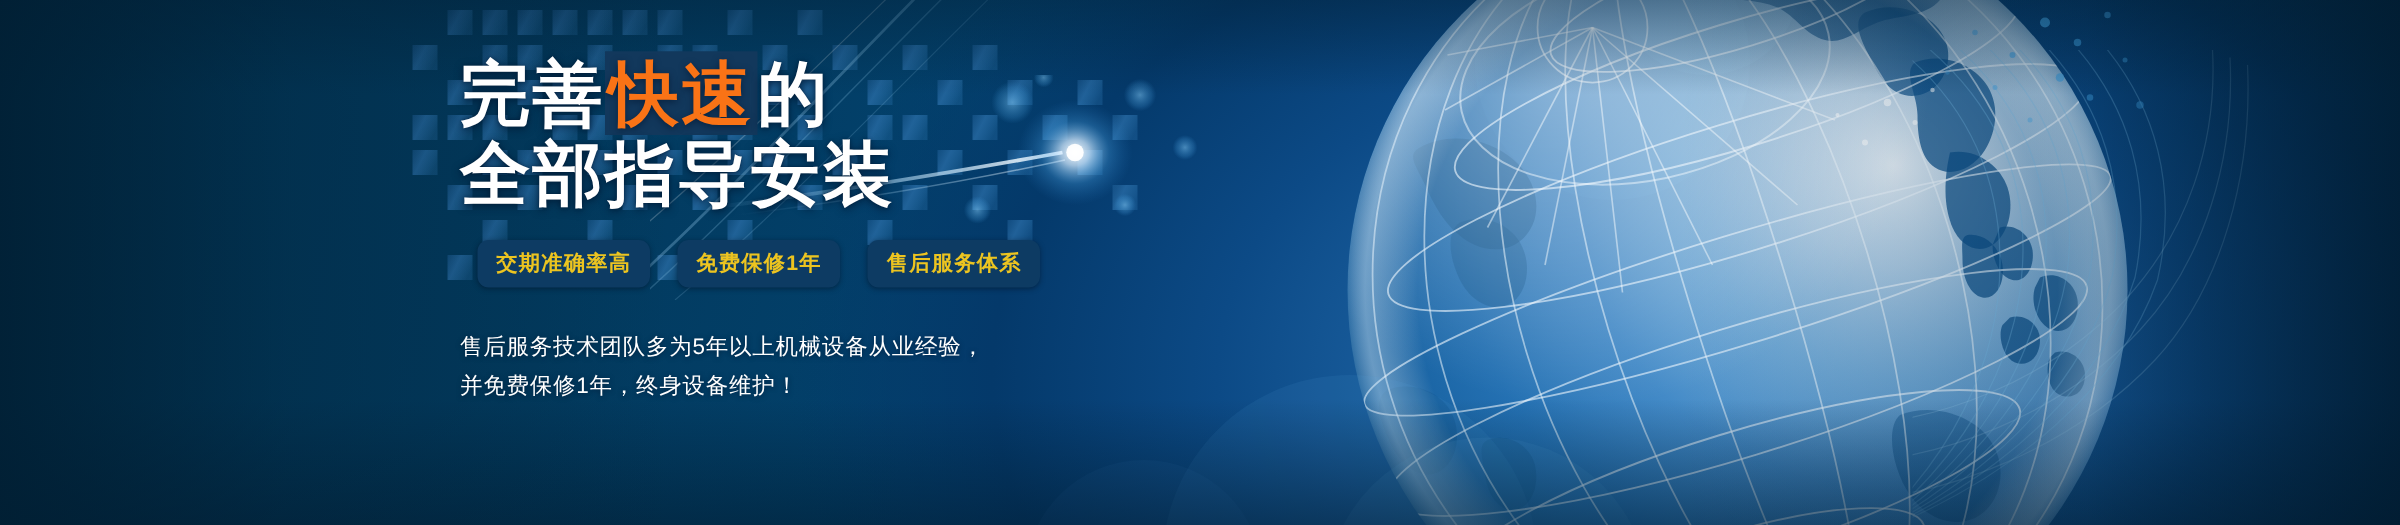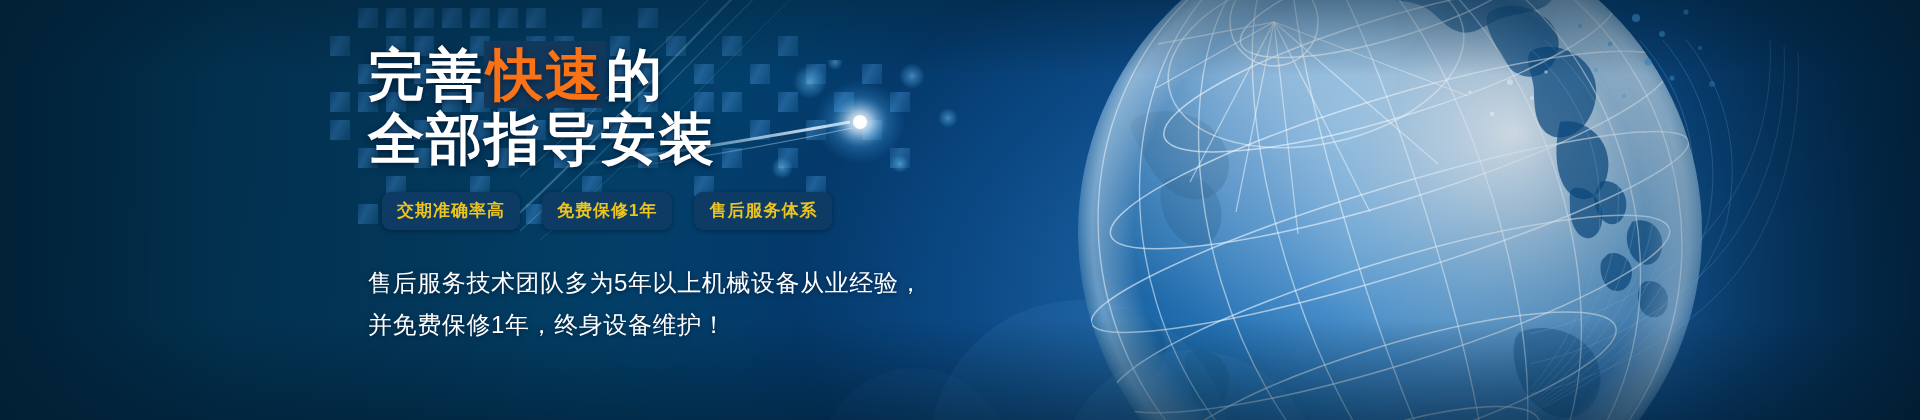--- a/index.html
+++ b/index.html
@@ -88,21 +88,21 @@
     font-weight:bold;
     letter-spacing:1px;
     padding:7px 15px 8px;
     border-radius:9px;
     white-space:nowrap;
     box-shadow:0 1px 4px rgba(0,18,38,.5);
   }
 
   .body-copy { margin-top:32px; margin-left:16px; }
   .body-line {
-    font-size:24px;
+    font-size:18px;
     color:#ffffff;
     line-height:1.72;
     letter-spacing:.6px;
     white-space:nowrap;
     text-shadow:0 1px 4px rgba(0,20,45,.7);
   }
 </style>
 </head>
 <body>
 

